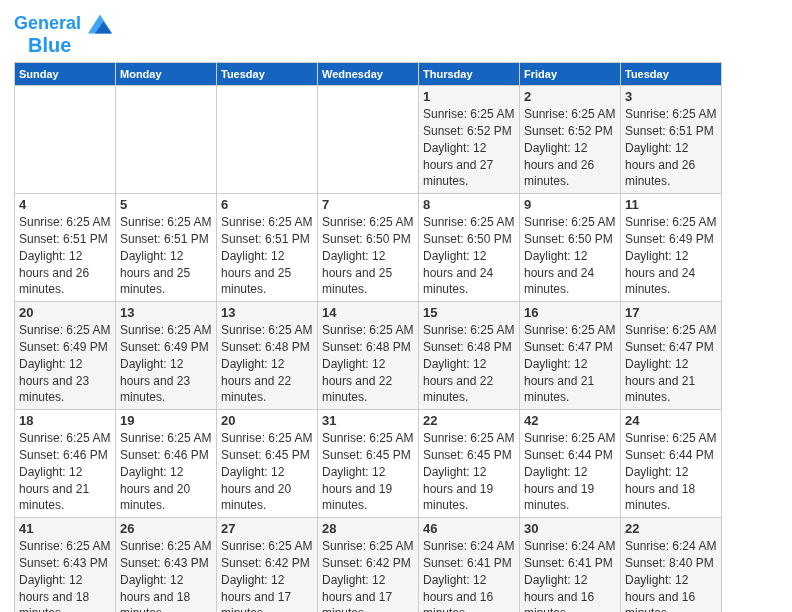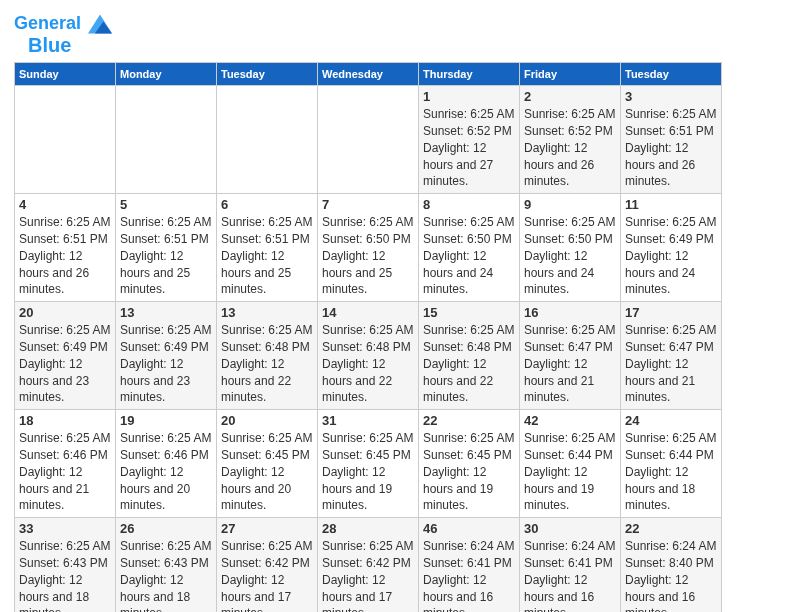--- a/index.html
+++ b/index.html
@@ -306,21 +306,21 @@
           <td>
             <span class="day-num">24</span>
             <div class="day-info">Sunrise: 6:25 AM
 Sunset: 6:44 PM
 Daylight: 12 hours
 and 18 minutes.</div>
           </td>
         </tr>
         <tr>
           <td>
-            <span class="day-num">33</span>
+            <span class="day-num">41</span>
             <div class="day-info">Sunrise: 6:25 AM
 Sunset: 6:43 PM
 Daylight: 12 hours
 and 18 minutes.</div>
           </td>
           <td>
             <span class="day-num">26</span>
             <div class="day-info">Sunrise: 6:25 AM
 Sunset: 6:43 PM
 Daylight: 12 hours

